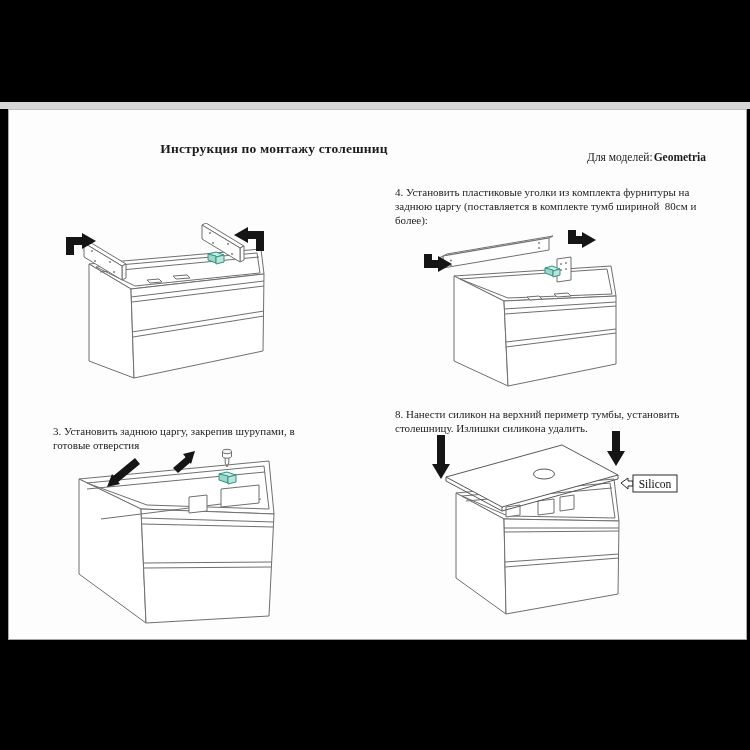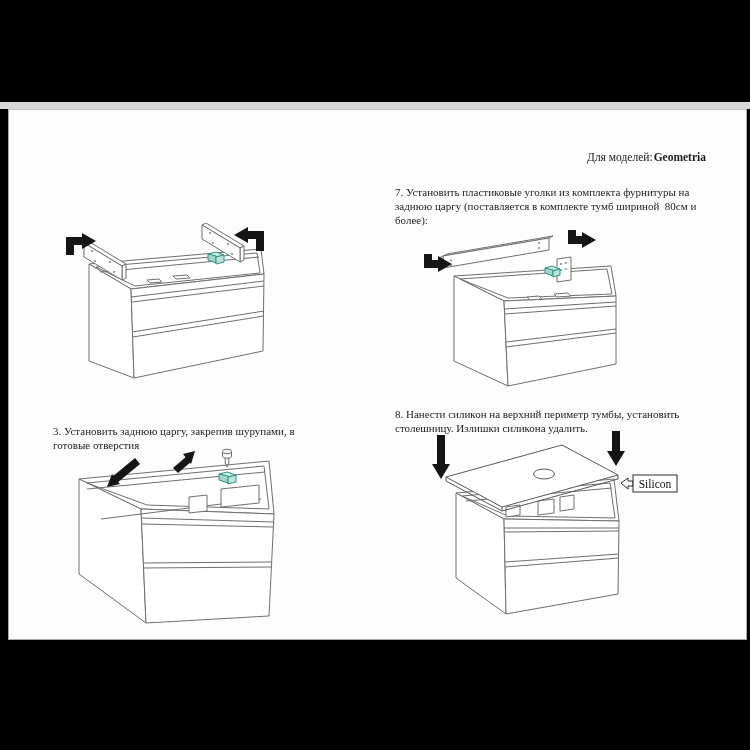--- a/index.html
+++ b/index.html
@@ -38,26 +38,27 @@
   .callout-text{font-family:"Liberation Serif",serif;font-size:11.5px;fill:#111;}
 </style>
 </head>
 <body>
 
 <div class="stage">
   <div class="top-strip"></div>
 
   <div class="page">
 
+    <div class="title">Инструкция по монтажу столешниц</div>
 
     <div class="models">
       <span class="lbl">Для моделей:</span><span class="val">Geometria</span>
     </div>
 
-    <div id="step2-text" class="step-text">7. Установить пластиковые уголки из комплекта фурнитуры на заднюю царгу (поставляется в комплекте тумб шириной  80см и более):</div>
+    <div id="step2-text" class="step-text">4. Установить пластиковые уголки из комплекта фурнитуры на заднюю царгу (поставляется в комплекте тумб шириной  80см и более):</div>
     <div id="step3-text" class="step-text">3. Установить заднюю царгу, закрепив шурупами, в готовые отверстия</div>
     <div id="step4-text" class="step-text">8. Нанести силикон на верхний периметр тумбы, установить столешницу. Излишки силикона удалить.</div>
 
     <div id="fig1" class="fig">
       <svg width="230" height="173" viewBox="0 0 230 173">
 
         <path class="face" d="M33,41 L205,26 L208,51 L75,66 Z"></path>
         <path class="face" d="M33,41 L75,66 L78,155 L33,138 Z"></path>
         <path class="face" d="M75,66 L208,51 L207,128 L78,155 Z"></path>
         <path class="ln" d="M40,44 L201,30 L204,50 L79,63 Z"></path>

